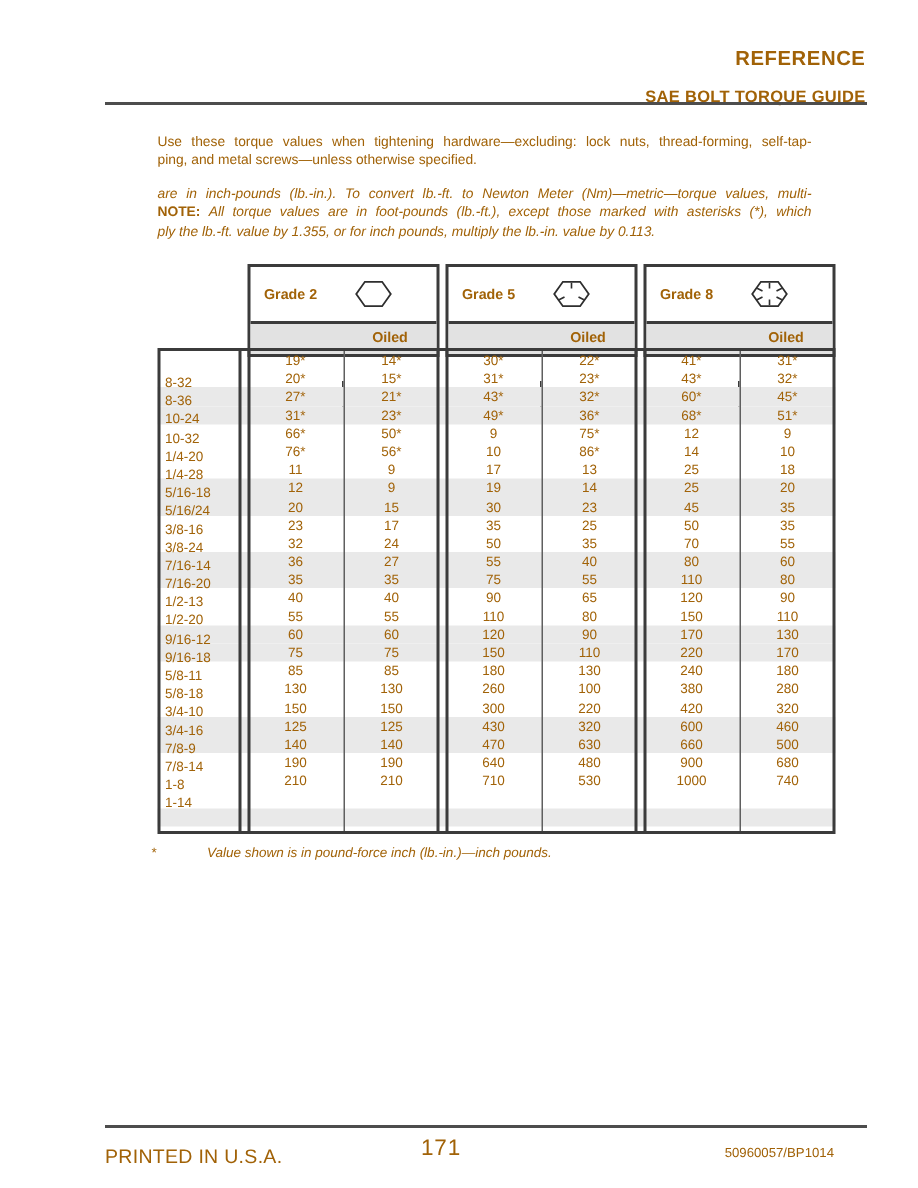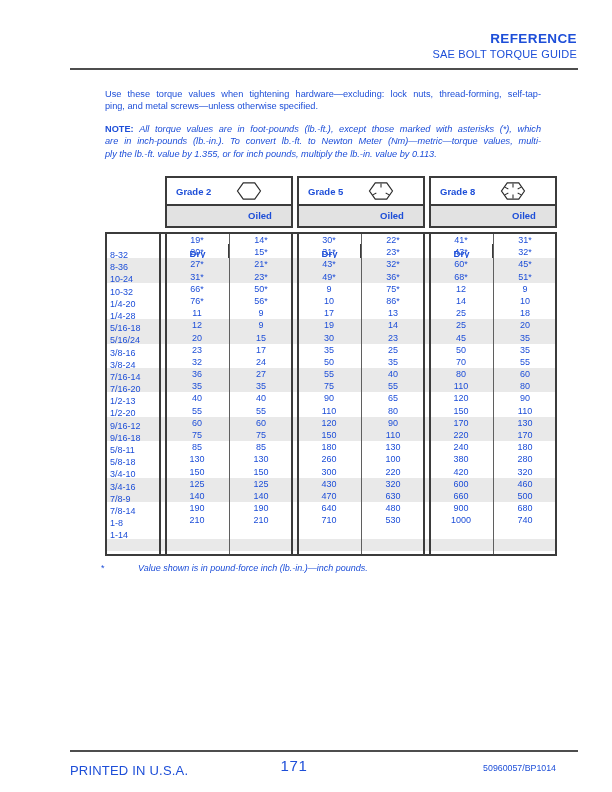--- a/index.html
+++ b/index.html
@@ -2,46 +2,46 @@
 <html><head>
 <meta charset="utf-8">
 <style>
   * { margin: 0; padding: 0; box-sizing: border-box; }
   html, body { background: #ffffff; }
   .page {
     position: relative;
     width: 612px; height: 792px;
     background: #ffffff;
     font-family: "Liberation Sans", sans-serif;
-    color: #1d4ed8;
+    color: #a16207;
     overflow: hidden;
   }
   
   .hdr { position: absolute; top: 31px; right: 35px; text-align: right; }
   .hdr-l1 { font-size: 13.5px; font-weight: bold; letter-spacing: 0.4px; }
-  .hdr-l2 { font-size: 11px; font-weight: normal; margin-top: 2px; letter-spacing: 0.2px; }
+  .hdr-l2 { font-size: 11px; font-weight: bold; margin-top: 13px; letter-spacing: 0.2px; }
   .hdr-rule { position: absolute; left: 70px; top: 68px; width: 508px; height: 2.4px; background: #4d4d4d; }
   
   .intro { position: absolute; left: 105px; top: 88px; width: 436px; font-size: 9.2px; line-height: 12.4px; }
   .note  { position: absolute; left: 105px; top: 123px; width: 436px; font-size: 9.2px; line-height: 12.4px; }
   .jline { text-align: justify; text-align-last: justify; white-space: nowrap; }
   .lline { text-align: left; }
   .i { font-style: italic; }
   .note b { font-style: normal; font-weight: bold; }
   
   .ttable { position: absolute; left: 105px; top: 176px; width: 452px; }
   .thead { display: grid; grid-template-columns: 56px 4px 128px 4px 128px 4px 128px; height: 52px; }
   .thread-box {
     grid-column: 1; border: 2px solid #3b3b3b; background: #fff;
     display: flex; align-items: center; justify-content: center; text-align: center;
     font-weight: bold; font-size: 9.2px; line-height: 11.6px; padding: 0 2px;
   }
   .grade-box { border: 2px solid #3b3b3b; background: #fff; display: flex; flex-direction: column; }
   .g2 { grid-column: 3; } .g5 { grid-column: 5; } .g8 { grid-column: 7; }
-  .grade-top { height: 26px; position: relative; display: flex; align-items: center; }
+  .grade-top { height: 36px; position: relative; display: flex; align-items: center; }
   .grade-label { font-weight: bold; font-size: 9.5px; padding-left: 9px; }
   .hex-icon { position: absolute; left: 66%; top: 50%; transform: translate(-50%,-50%); width: 27px; height: 23px; }
   .grade-sub { height: 22px; border-top: 2px solid #3b3b3b; background: #e2e2e2; display: grid; grid-template-columns: 1fr 1fr; }
   .sub-cell { text-align: center; line-height: 20px; font-weight: bold; font-size: 9.5px; }
   .sub-cell:first-child { border-right: 1.5px solid #3b3b3b; margin-top: 38px; }
   .tbody {
     position: relative; margin-top: 4px; width: 452px;
     border-top: 2px solid #3b3b3b; border-bottom: 2px solid #3b3b3b;
   }
   .trow {
@@ -78,22 +78,22 @@
     <div class="hdr-l2">SAE BOLT TORQUE GUIDE</div>
   </div>
   <div class="hdr-rule"></div>
 
   <div class="intro">
     <div class="jline">Use these torque values when tightening hardware—excluding: lock nuts, thread-forming, self-tap-</div>
     <div class="lline">ping, and metal screws—unless otherwise specified.</div>
   </div>
 
   <div class="note">
+    <div class="jline i">are in inch-pounds (lb.-in.). To convert lb.-ft. to Newton Meter (Nm)—metric—torque values, multi-</div>
     <div class="jline"><b>NOTE:</b>&nbsp;<span class="i">All torque values are in foot-pounds (lb.-ft.), except those marked with asterisks (*), which</span></div>
-    <div class="jline i">are in inch-pounds (lb.-in.). To convert lb.-ft. to Newton Meter (Nm)—metric—torque values, multi-</div>
     <div class="lline i">ply the lb.-ft. value by 1.355, or for inch pounds, multiply the lb.-in. value by 0.113.</div>
   </div>
 
   <div class="ttable">
     <div class="thead">
 
       <div class="grade-box g2">
         <div class="grade-top">
           <span class="grade-label">Grade 2</span>
           <svg class="hex-icon" viewBox="0 0 36 32">

